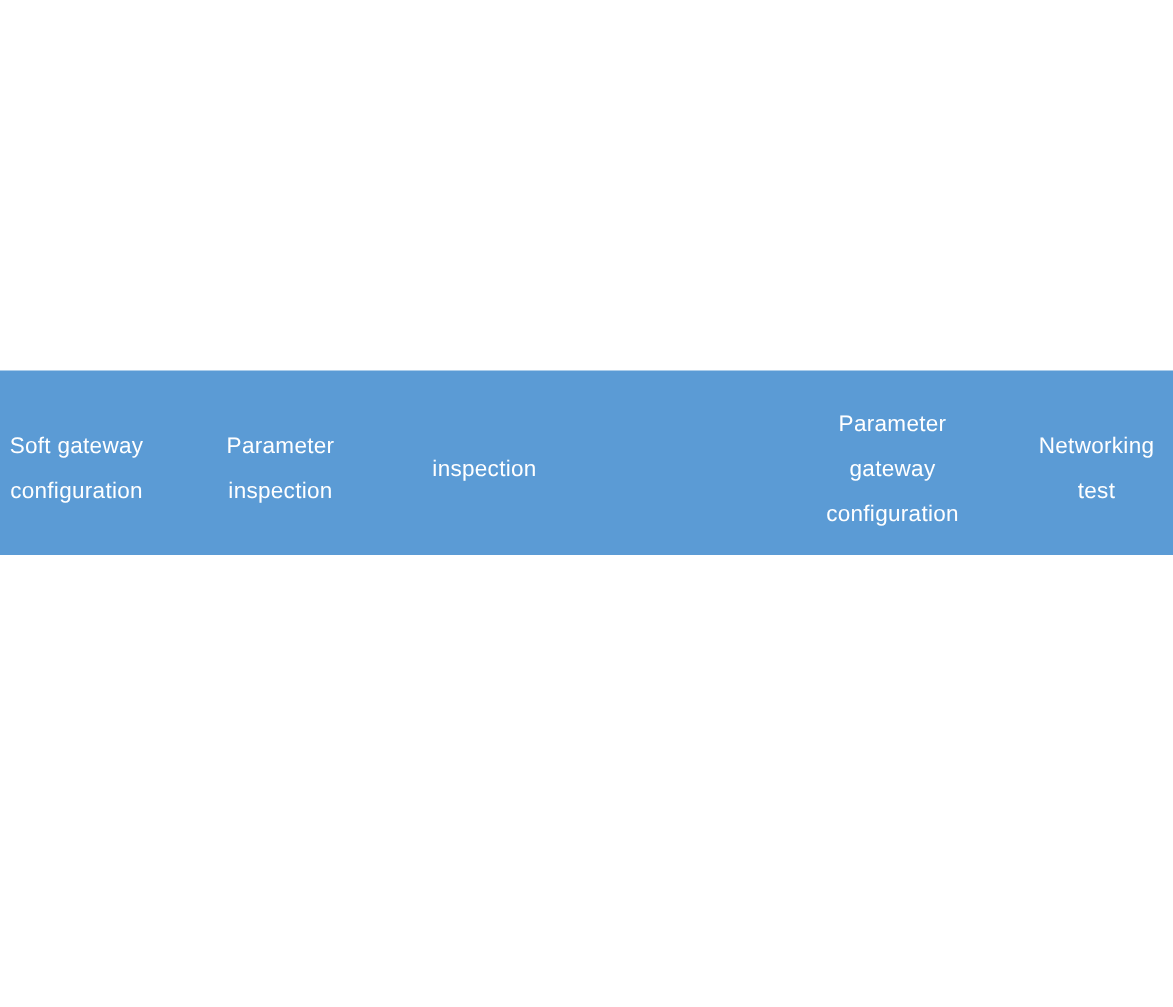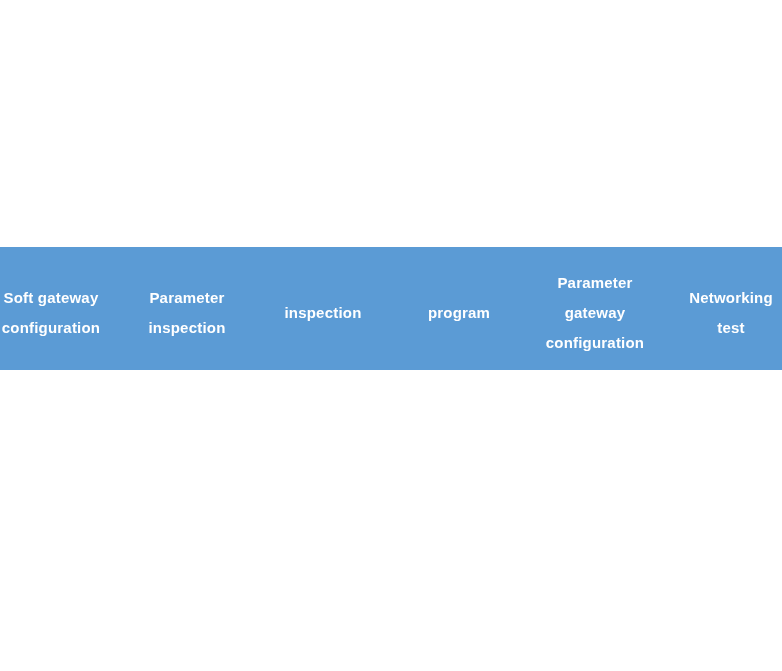--- a/index.html
+++ b/index.html
@@ -32,21 +32,21 @@
     height: 100%;
     display: flex;
     align-items: center;
   }
   .stage {
     flex: 0 0 136px;
     text-align: center;
     color: #ffffff;
     font-size: 15px;
     line-height: 30px;
-    font-weight: 700;
+    font-weight: 400;
     letter-spacing: 0.2px;
   }
   .stage-line {
     white-space: nowrap;
   }
 </style>
 </head>
 <body>
 
 <div class="viewport">
@@ -57,21 +57,20 @@
           <div class="stage-line">configuration</div>
         </div>
         <div class="stage">
           <div class="stage-line">Parameter</div>
           <div class="stage-line">inspection</div>
         </div>
         <div class="stage">
           <div class="stage-line">inspection</div>
         </div>
         <div class="stage">
-          <div class="stage-line">program</div>
         </div>
         <div class="stage">
           <div class="stage-line">Parameter</div>
           <div class="stage-line">gateway</div>
           <div class="stage-line">configuration</div>
         </div>
         <div class="stage">
           <div class="stage-line">Networking</div>
           <div class="stage-line">test</div>
         </div>

